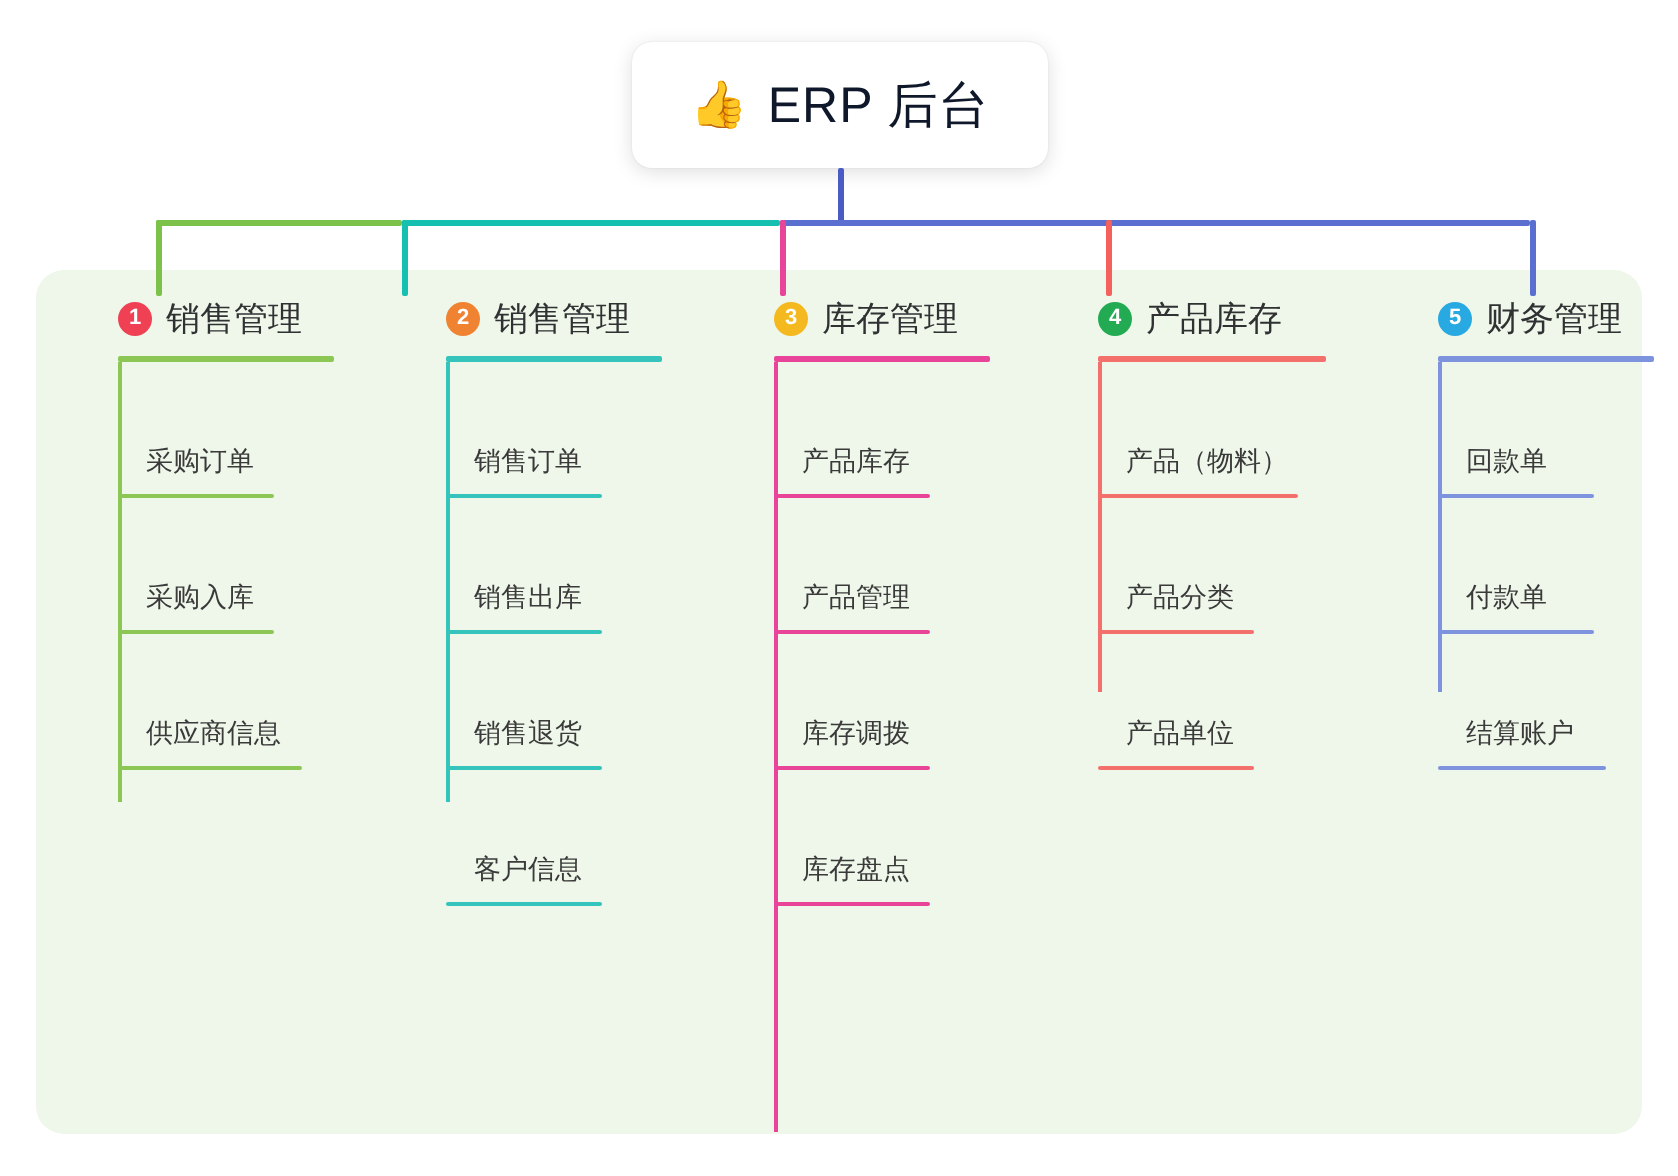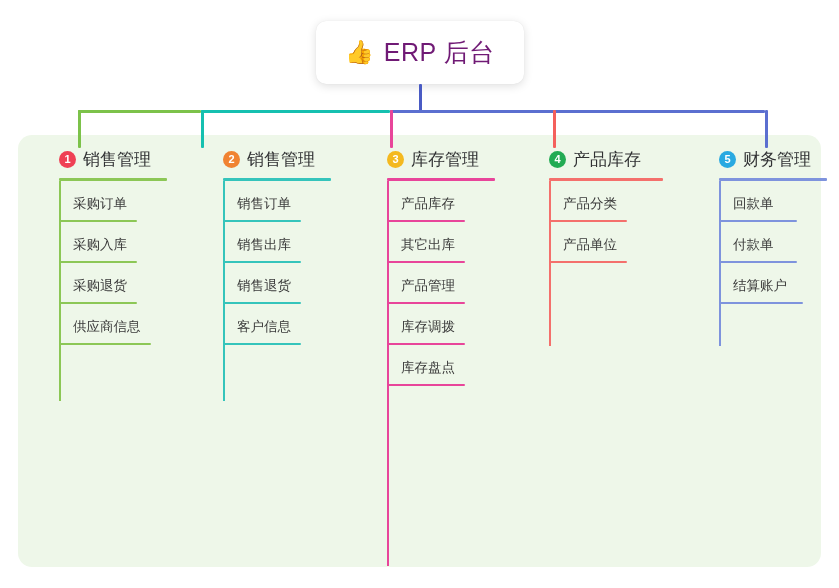--- a/index.html
+++ b/index.html
@@ -35,21 +35,21 @@
     gap: 10px;
     box-sizing: border-box;
   }
   .root-emoji {
     font-size: 23px;
     line-height: 1;
     display: inline-block;
   }
   .root-title {
     font-size: 25px;
-    color: #701a75;
+    color: #0f172a;
     letter-spacing: 0.5px;
     white-space: nowrap;
   }
   .v-stem {
     position: absolute;
     width: 3px;
     border-radius: 1px;
   }
   .h-seg {
     position: absolute;
@@ -106,21 +106,21 @@
     padding-top: 0;
   }
   .spine {
     position: absolute;
     left: 19px;
     top: 0;
     width: 2px;
   }
   .leaf {
     position: relative;
-    height: 41px;
+    height: 68px;
   }
   .leaf-text {
     position: absolute;
     left: 33px;
     bottom: 9px;
     font-size: 13.5px;
     color: #3a3a3a;
     white-space: nowrap;
   }
   .leaf-rule {
@@ -166,24 +166,20 @@
           <div class="spine" style="height: 220px; background: rgb(140, 199, 86);"></div>
           <div class="leaf">
             <span class="leaf-text">采购订单</span>
             <div class="leaf-rule" style="width: 78px; background: rgb(140, 199, 86);"></div>
           </div>
           <div class="leaf">
             <span class="leaf-text">采购入库</span>
             <div class="leaf-rule" style="width: 78px; background: rgb(140, 199, 86);"></div>
           </div>
           <div class="leaf">
-            <span class="leaf-text">采购退货</span>
-            <div class="leaf-rule" style="width: 78px; background: rgb(140, 199, 86);"></div>
-          </div>
-          <div class="leaf">
             <span class="leaf-text">供应商信息</span>
             <div class="leaf-rule" style="width: 92px; background: rgb(140, 199, 86);"></div>
           </div>
         </div>
       </div>
       <div class="column" style="left: 204px;">
         <div class="col-head">
           <span class="badge" style="background: rgb(240, 131, 50);">2</span>
           <span class="col-title">销售管理</span>
         </div>
@@ -214,24 +210,20 @@
           <span class="col-title">库存管理</span>
         </div>
         <div class="col-rule" style="width: 108px; margin-left: 19px; background: rgb(232, 69, 154);"></div>
         <div class="col-body">
           <div class="spine" style="height: 385px; background: rgb(232, 69, 154);"></div>
           <div class="leaf">
             <span class="leaf-text">产品库存</span>
             <div class="leaf-rule" style="width: 78px; background: rgb(232, 69, 154);"></div>
           </div>
           <div class="leaf">
-            <span class="leaf-text">其它出库</span>
-            <div class="leaf-rule" style="width: 78px; background: rgb(232, 69, 154);"></div>
-          </div>
-          <div class="leaf">
             <span class="leaf-text">产品管理</span>
             <div class="leaf-rule" style="width: 78px; background: rgb(232, 69, 154);"></div>
           </div>
           <div class="leaf">
             <span class="leaf-text">库存调拨</span>
             <div class="leaf-rule" style="width: 78px; background: rgb(232, 69, 154);"></div>
           </div>
           <div class="leaf">
             <span class="leaf-text">库存盘点</span>
             <div class="leaf-rule" style="width: 78px; background: rgb(232, 69, 154);"></div>
@@ -240,20 +232,24 @@
       </div>
       <div class="column" style="left: 530px;">
         <div class="col-head">
           <span class="badge" style="background: rgb(34, 171, 83);">4</span>
           <span class="col-title">产品库存</span>
         </div>
         <div class="col-rule" style="width: 114px; margin-left: 19px; background: rgb(244, 112, 108);"></div>
         <div class="col-body">
           <div class="spine" style="height: 165px; background: rgb(244, 112, 108);"></div>
           <div class="leaf">
+            <span class="leaf-text">产品（物料）</span>
+            <div class="leaf-rule" style="width: 100px; background: rgb(244, 112, 108);"></div>
+          </div>
+          <div class="leaf">
             <span class="leaf-text">产品分类</span>
             <div class="leaf-rule" style="width: 78px; background: rgb(244, 112, 108);"></div>
           </div>
           <div class="leaf">
             <span class="leaf-text">产品单位</span>
             <div class="leaf-rule" style="width: 78px; background: rgb(244, 112, 108);"></div>
           </div>
         </div>
       </div>
       <div class="column" style="left: 700px;">

